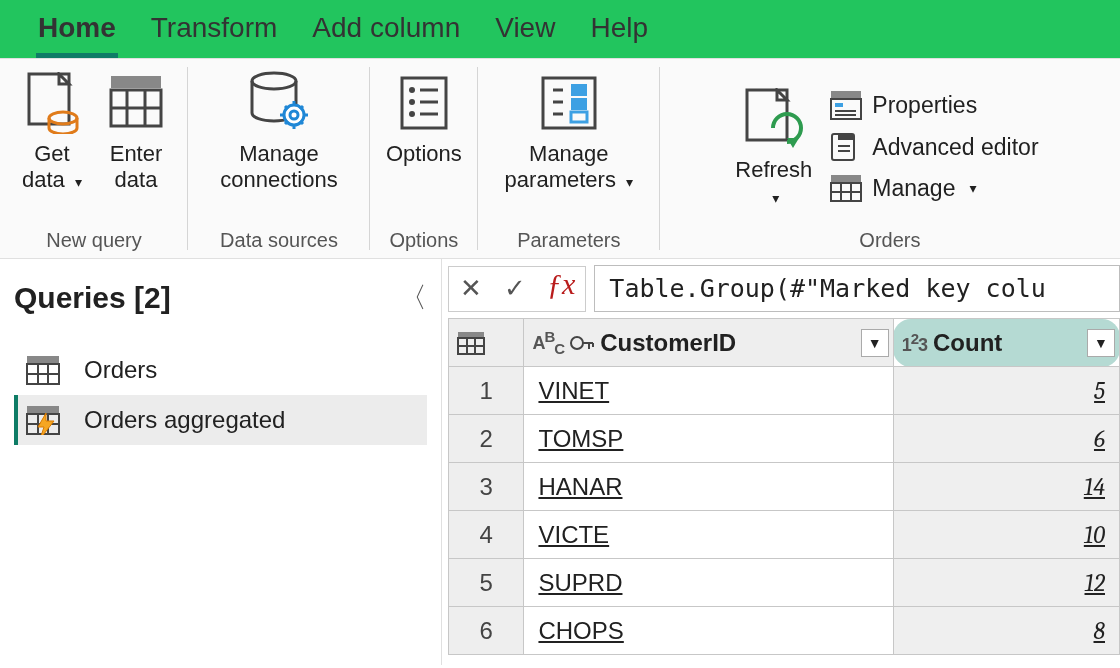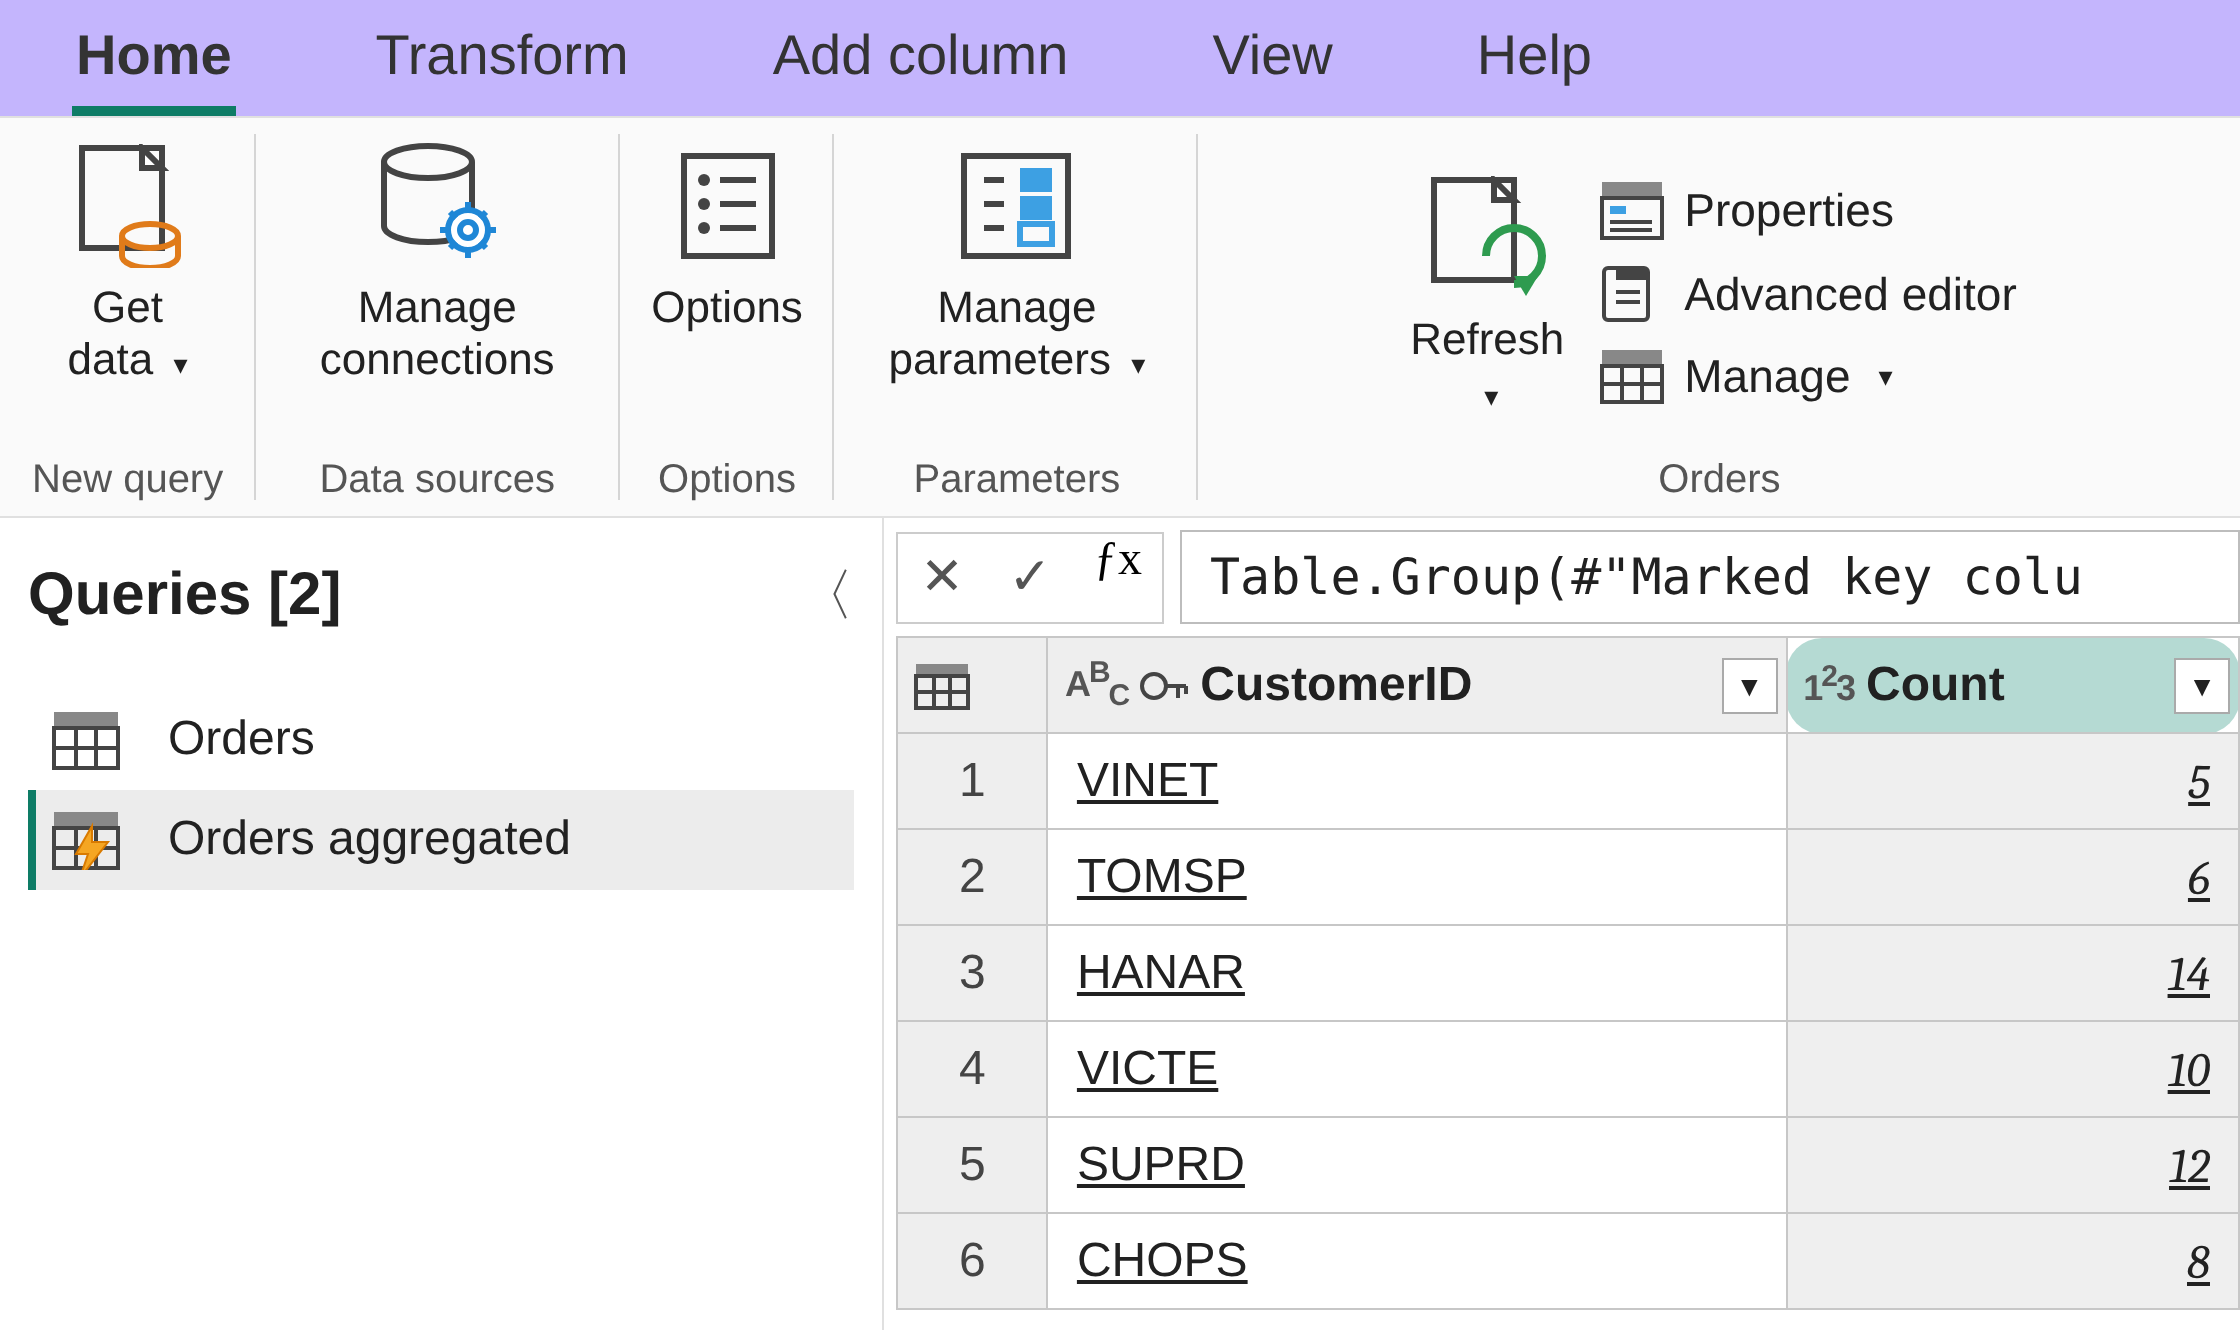--- a/index.html
+++ b/index.html
@@ -1,20 +1,20 @@
 <!DOCTYPE html>
 <html><head>
 <meta charset="utf-8">
 <style>
   * { box-sizing: border-box; }
   html, body { margin:0; padding:0; font-family: "Segoe UI", Arial, sans-serif; color:#212121; background:#fff; }
   body { width:1120px; height:668px; overflow:hidden; }
 
   
-  .tabs { display:flex; gap:68px; padding:12px 36px 0 36px; background:#c4b5fd; border-bottom:1px solid #e0e0e0; }
+  .tabs { display:flex; gap:31px; padding:12px 36px 0 36px; background:#22c55e; border-bottom:1px solid #e0e0e0; }
   .tab { font-size:28px; font-weight:400; color:#333; padding:0 2px 14px 2px; cursor:pointer; }
   .tab.active { font-weight:600; border-bottom:5px solid #0e7c66; padding-bottom:9px; }
 
   
   .ribbon { display:flex; background:#fafafa; border-bottom:1px solid #e0e0e0; height:200px; }
   .rgroup { display:flex; flex-direction:column; justify-content:space-between; align-items:center; padding:8px 16px 4px 16px; position:relative; }
   .rgroup:not(:last-child)::after { content:""; position:absolute; right:0; top:8px; bottom:8px; border-right:1px solid #d5d5d5; }
   .rgroup-items { display:flex; gap:12px; flex:1; align-items:flex-start; }
   .ritem { display:flex; flex-direction:column; align-items:center; justify-content:flex-start; gap:6px; padding-top:4px; cursor:pointer; min-width:72px; }
   .ritem .icon { height:64px; display:flex; align-items:center; justify-content:center; }
@@ -29,21 +29,21 @@
   .main { display:flex; height:calc(668px - 62px - 200px); }
   .queries { width:442px; padding:20px 14px; border-right:1px solid #e0e0e0; }
   .queries-hdr { display:flex; justify-content:space-between; align-items:center; margin-bottom:28px; }
   .queries-title { font-size:30px; font-weight:700; }
   .qitem { display:flex; align-items:center; gap:24px; font-size:24px; padding:10px 12px; cursor:pointer; }
   .qitem.active { background:#ececec; border-left:4px solid #0e7c66; padding-left:8px; }
 
   .content { flex:1; display:flex; flex-direction:column; overflow:hidden; }
   .formula-bar { display:flex; align-items:center; margin:6px 0 6px 6px; gap:8px; }
   .fx-btn { width:44px; height:44px; display:flex; align-items:center; justify-content:center; cursor:pointer; font-size:26px; color:#555; }
-  .fx-sym { font-size:24px; font-family:"Cambria Math",serif; color:#000000; padding:0 10px; }
+  .fx-sym { font-style:italic; font-size:30px; font-family:"Cambria Math",serif; color:#b91c1c; padding:0 10px; }
   .fx-text { flex:1; border:1px solid #bdbdbd; font-family:"Consolas",monospace; font-size:25px; padding:8px 14px; white-space:nowrap; overflow:hidden; }
 
   .grid { border-collapse:collapse; margin-left:6px; }
   .grid th, .grid td { border:1px solid #c7c7c7; font-size:24px; height:48px; }
   .grid thead th { background:#eeeeee; font-weight:600; text-align:left; padding:0 8px; position:relative; }
   .grid thead th.count { background:#b5dad3;border-radius:18px; }
   .grid .corner { width:56px; text-align:center; background:#eeeeee; }
   .grid .rownum { width:56px; text-align:center; background:#eeeeee; color:#444; }
   .grid td.cell { padding:0 14px;text-decoration:underline; }
   .grid td.num { text-align:right; font-style:italic; font-family:"Cambria",Georgia,serif; color:#222; background:#efefef; }
@@ -74,20 +74,33 @@
         <span class="icon">
           <svg width="54" height="62">
               <rect x="4" y="2" width="40" height="50" fill="none" stroke="#444" stroke-width="3"></rect>
               <path d="M34 2 L44 12 L34 12 Z" fill="#fff" stroke="#444" stroke-width="3"></path>
               <ellipse cx="38" cy="46" rx="14" ry="6" fill="none" stroke="#e07b1a" stroke-width="3"></ellipse>
               <path d="M24 46 v10 a14 6 0 0 0 28 0 v-10" fill="none" stroke="#e07b1a" stroke-width="3"></path>
             </svg>
         </span>
         <span class="label"><span style="white-space:pre-line">Get
 data</span> <span class="chev">▾</span></span>
+      </div>
+      <div class="ritem">
+        <span class="icon">
+          <svg width="54" height="62">
+              <rect x="2" y="4" width="50" height="12" fill="#888"></rect>
+              <rect x="2" y="18" width="50" height="36" fill="none" stroke="#444" stroke-width="3"></rect>
+              <line x1="18" y1="18" x2="18" y2="54" stroke="#444" stroke-width="3"></line>
+              <line x1="36" y1="18" x2="36" y2="54" stroke="#444" stroke-width="3"></line>
+              <line x1="2" y1="36" x2="52" y2="36" stroke="#444" stroke-width="3"></line>
+            </svg>
+        </span>
+        <span class="label" style="white-space:pre-line">Enter
+data</span>
       </div>
     </div>
     <div class="rgroup-label">New query</div>
   </div>
 
   <div class="rgroup">
     <div class="rgroup-items">
       <div class="ritem" style="min-width:150px">
         <span class="icon">
           <svg width="70" height="64">

